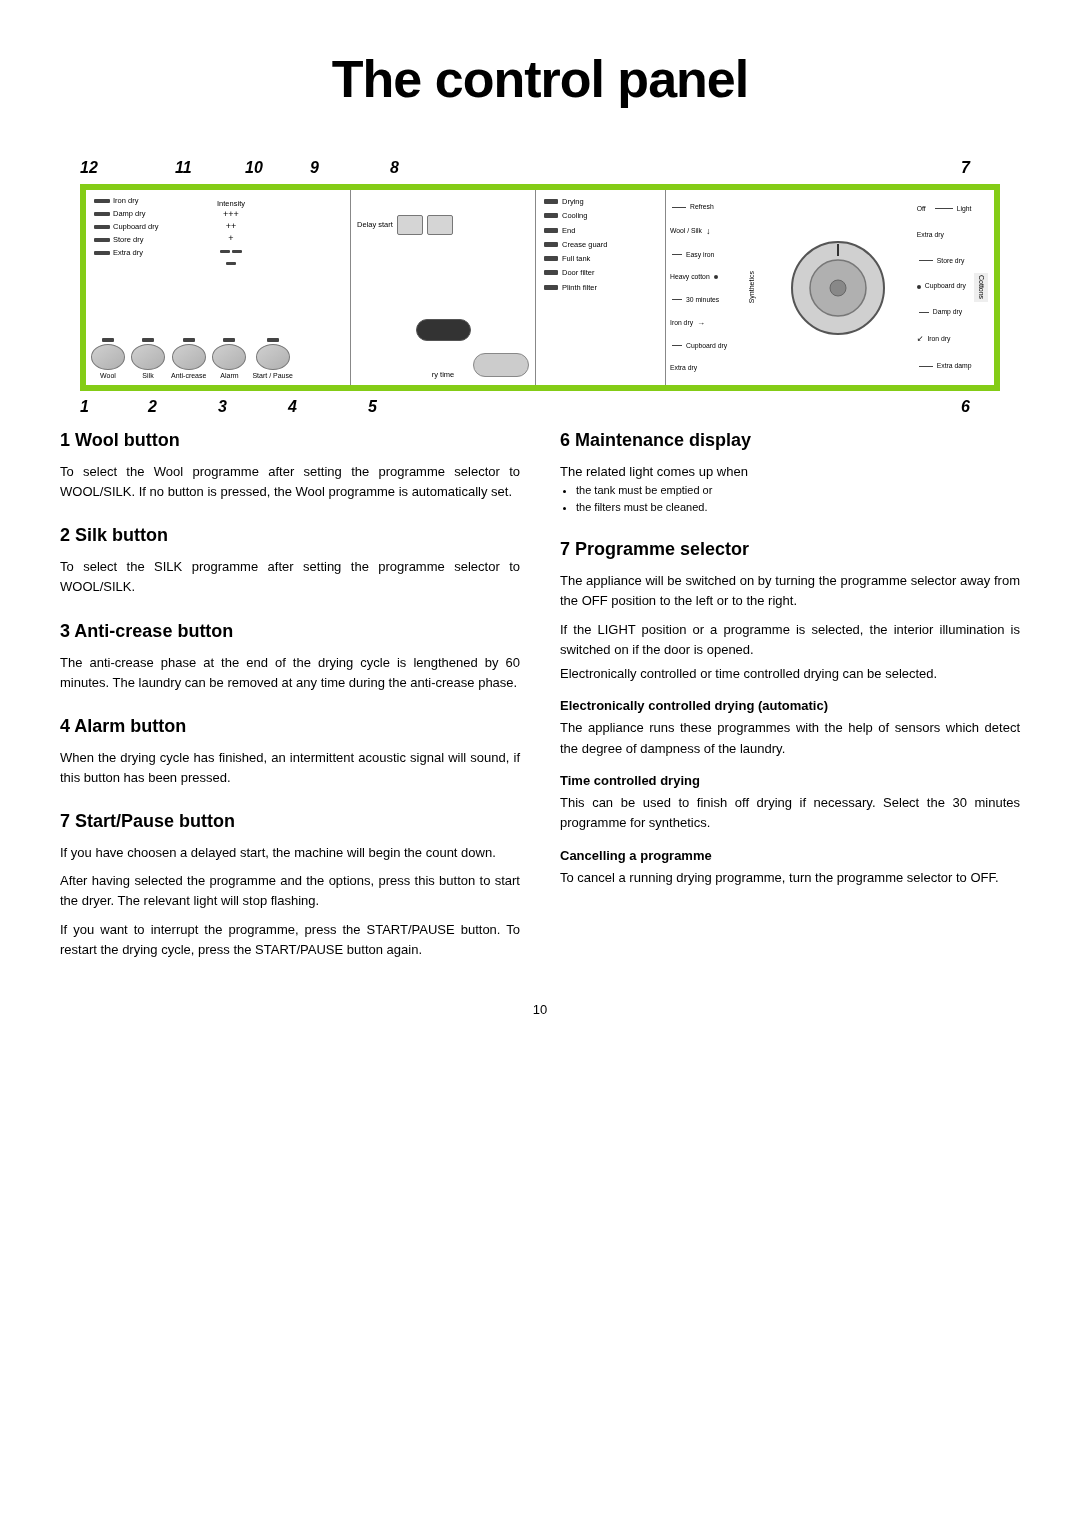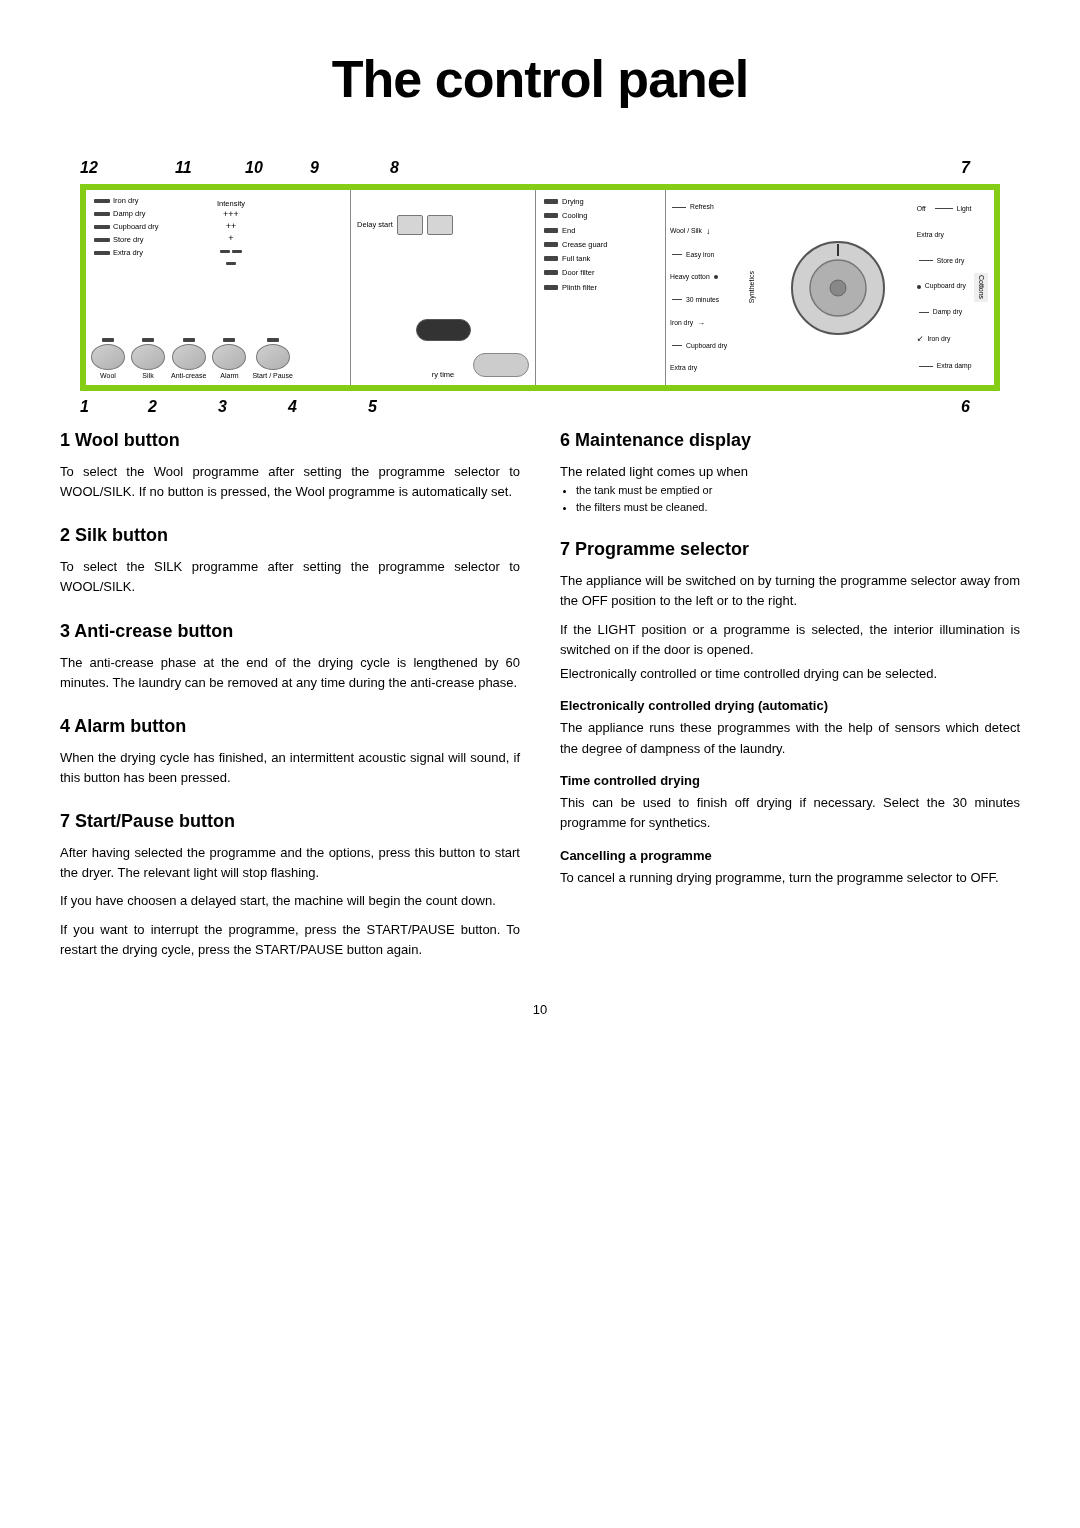--- a/index.html
+++ b/index.html
@@ -552,22 +552,22 @@
       <p>The anti-crease phase at the end of the drying cycle is lengthened by 60 minutes. The laundry can be removed at any time during the anti-crease phase.</p>
     </div>
 
     <div class="section">
       <h2>4 Alarm button</h2>
       <p>When the drying cycle has finished, an intermittent acoustic signal will sound, if this button has been pressed.</p>
     </div>
 
     <div class="section">
       <h2>7 Start/Pause button</h2>
+      <p style="margin-bottom:8px;">If you have choosen a delayed start, the machine will begin the count down.</p>
       <p style="margin-bottom:8px;">After having selected the programme and the options, press this button to start the dryer. The relevant light will stop flashing.</p>
-      <p style="margin-bottom:8px;">If you have choosen a delayed start, the machine will begin the count down.</p>
       <p>If you want to interrupt the programme, press the START/PAUSE button. To restart the drying cycle, press the START/PAUSE button again.</p>
     </div>
 
   </div>
 
   <div>
 
     <div class="section">
       <h2>6 Maintenance display</h2>
       <p>The related light comes up when</p>

